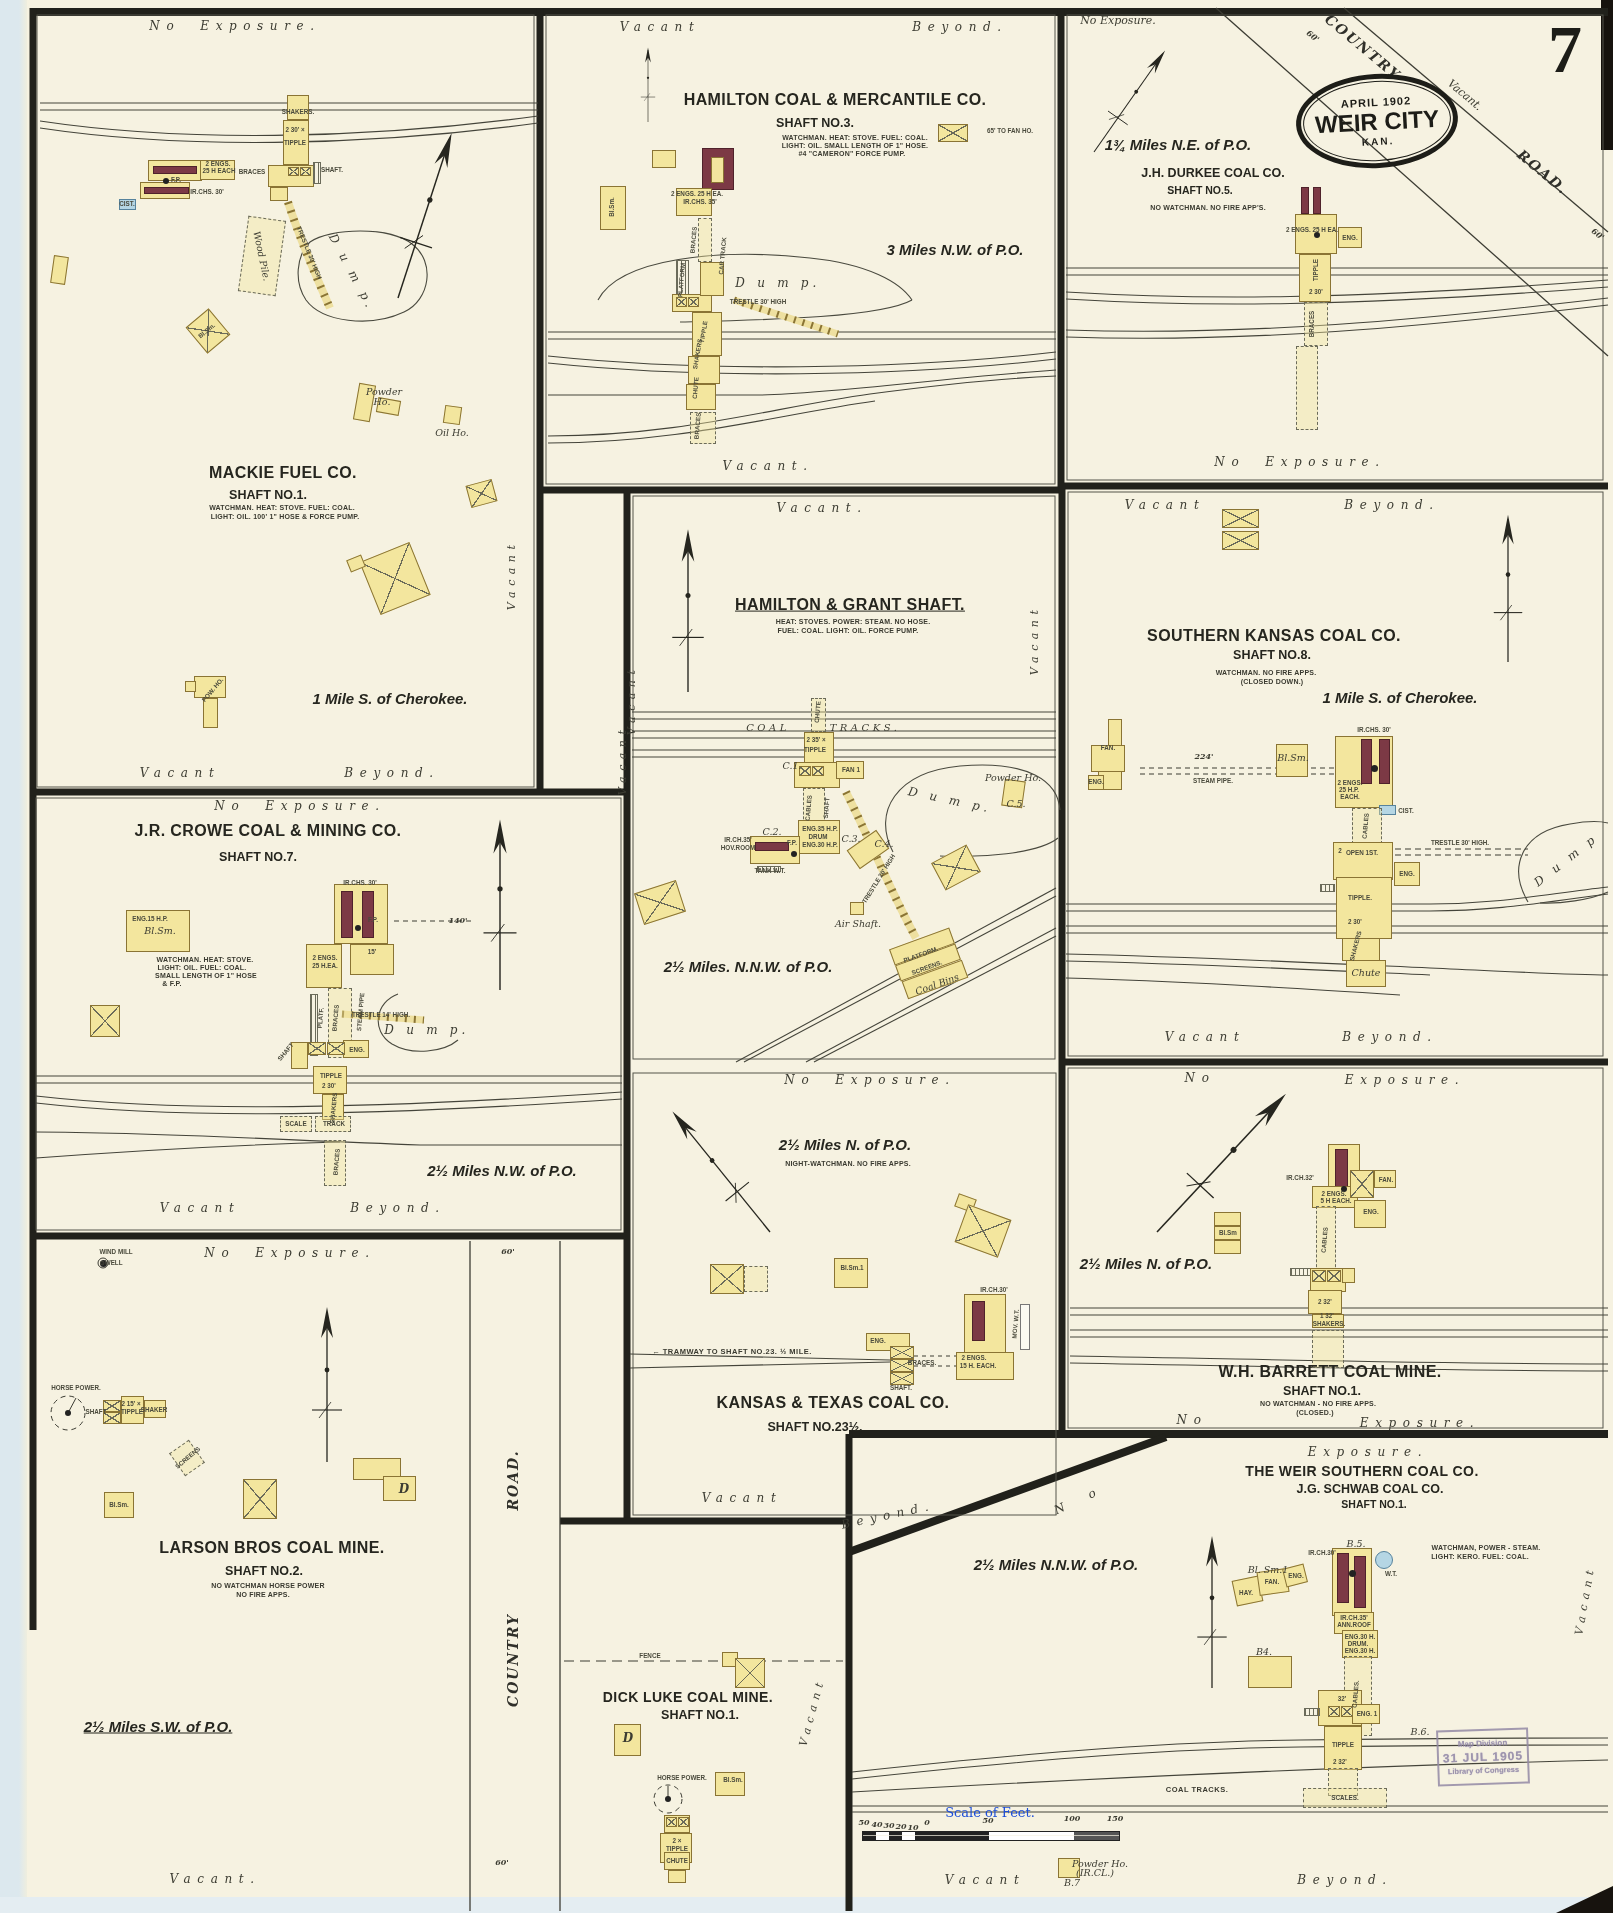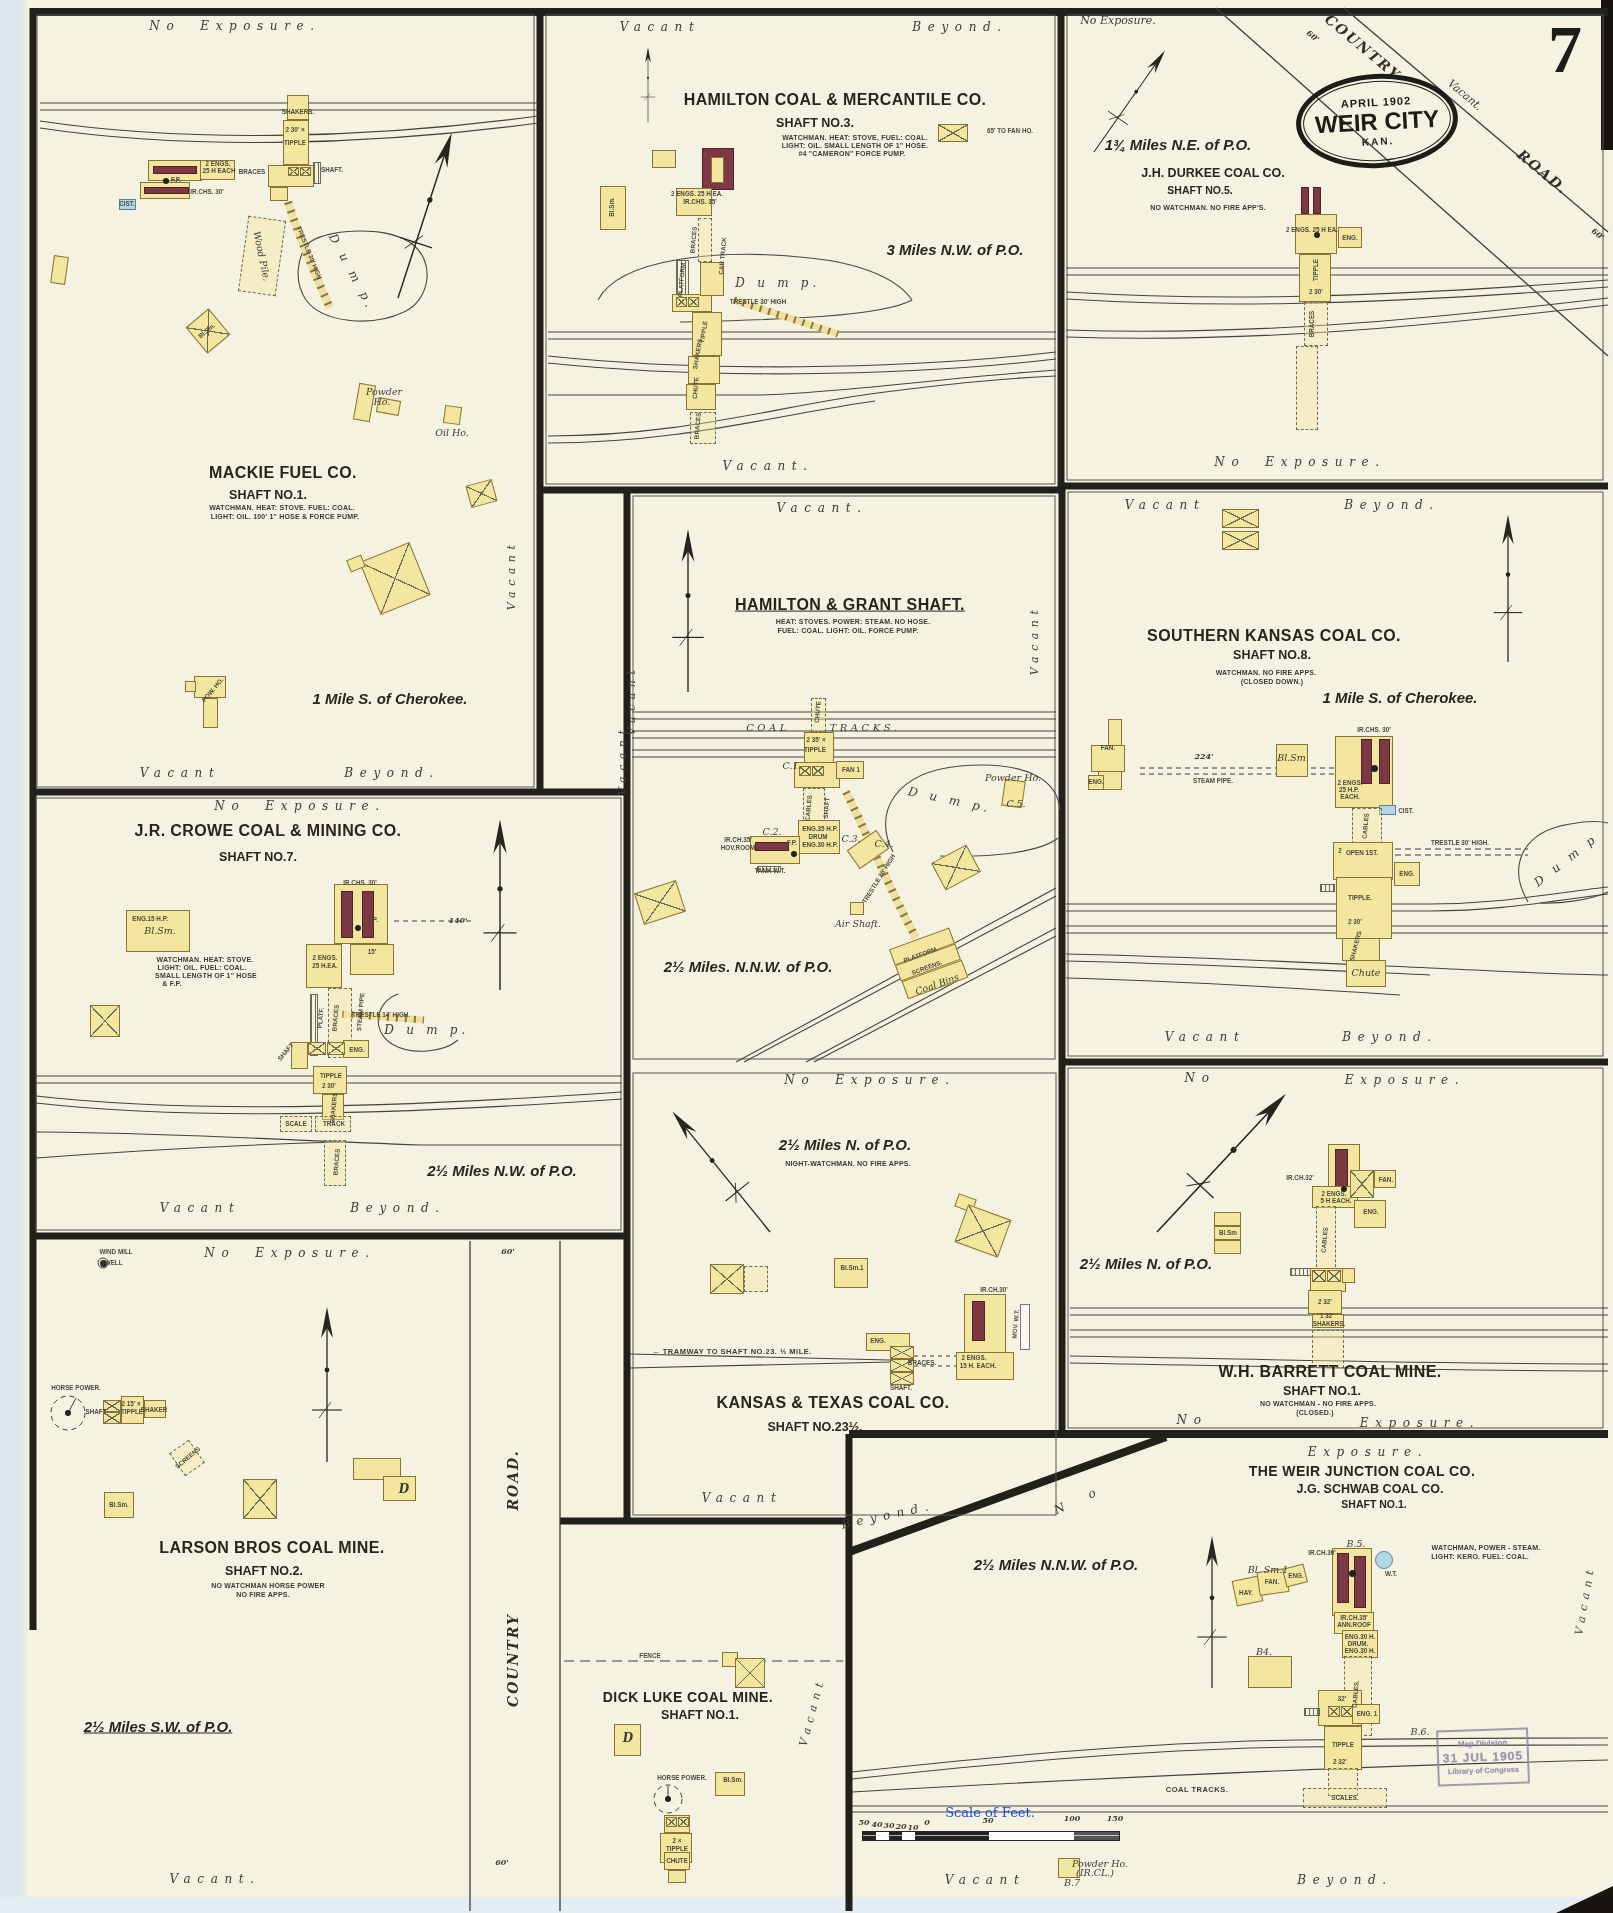--- a/index.html
+++ b/index.html
@@ -650,21 +650,21 @@
       <span class="lbl t2" style="left: 700px; top: 1716px;">SHAFT NO.1.</span>
       <span class="lbl dw" style="left: 628px; top: 1738px;">D</span>
       <span class="lbl tn" style="left: 682px; top: 1778px;">HORSE POWER.</span>
       <span class="lbl tn" style="left: 733px; top: 1780px;">Bl.Sm.</span>
       <span class="lbl tn" style="left: 677px; top: 1841px;">2 ×</span>
       <span class="lbl tn" style="left: 677px; top: 1849px;">TIPPLE</span>
       <span class="lbl tn" style="left: 677px; top: 1861px;">CHUTE</span>
       <span class="lbl spv" style="left: 812px; top: 1712px; transform: translate(-50%, -50%) rotate(-75deg);">Vacant</span>
       <span class="lbl sp" style="left: 1368px; top: 1452px;">Exposure.</span>
       <span class="lbl sp" style="left: 1078px; top: 1500px; transform: translate(-50%, -50%) rotate(-25deg);">N o</span>
-      <span class="lbl t1s" style="left: 1362px; top: 1471px;">THE WEIR JUNCTION COAL CO.</span>
+      <span class="lbl t1s" style="left: 1362px; top: 1471px;">THE WEIR SOUTHERN COAL CO.</span>
       <span class="lbl t2" style="left: 1370px; top: 1490px;">J.G. SCHWAB COAL CO.</span>
       <span class="lbl t2s" style="left: 1374px; top: 1505px;">SHAFT NO.1.</span>
       <span class="lbl ds" style="left: 1056px; top: 1564px;">2½ Miles N.N.W. of P.O.</span>
       <span class="lbl nt" style="left: 1486px; top: 1548px;">WATCHMAN, POWER - STEAM.</span>
       <span class="lbl nt" style="left: 1480px; top: 1557px;">LIGHT: KERO. FUEL: COAL.</span>
       <span class="lbl cu" style="left: 1356px; top: 1543px;">B.5.</span>
       <span class="lbl tn" style="left: 1322px; top: 1553px;">IR.CH.30'</span>
       <span class="lbl tn" style="left: 1391px; top: 1574px;">W.T.</span>
       <span class="lbl tn" style="left: 1354px; top: 1618px;">IR.CH.35'</span>
       <span class="lbl tn" style="left: 1354px; top: 1625px;">ANN.ROOF</span>

